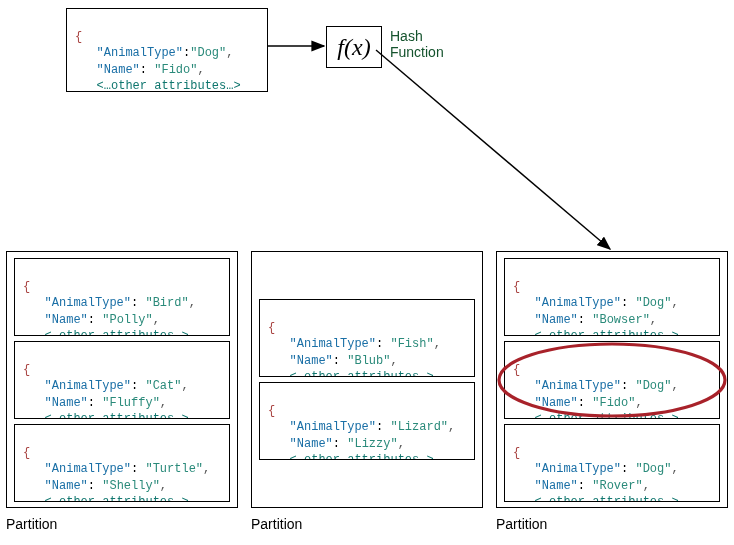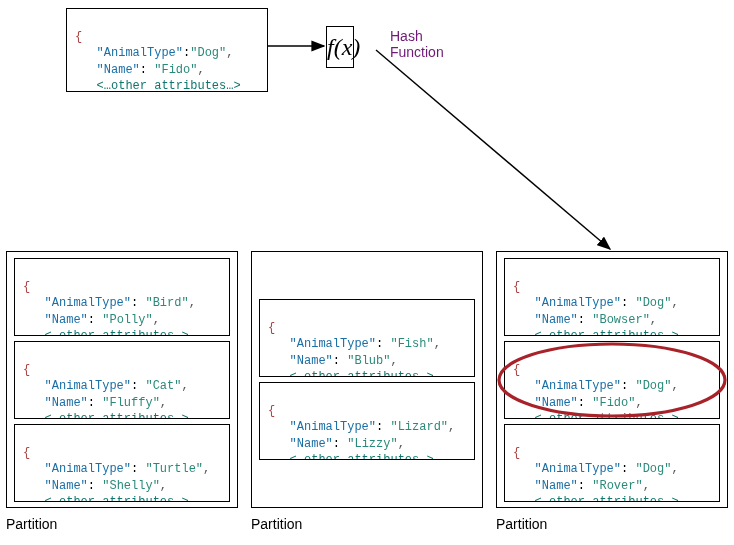--- a/index.html
+++ b/index.html
@@ -33,21 +33,21 @@
   }
   .brace { color: #a94442; }
   .json-key   { color: #1a6fa6; } 
   .json-colon { color: #000;    }
   .json-str   { color: #2a8a7a; } 
   .json-punc  { color: #555;    }
   .json-other { color: #0f766e; } 
   .label {
     position: absolute;
     font-size: 14px;
-    color: #701a75;
+    color: #14532d;
   }
   .fx-box {
     position: absolute;
     border: 1px solid #000;
     background: #fff;
     box-sizing: border-box;
     font-family: "Georgia", "Times New Roman", serif;
     font-style: italic;
     font-size: 24px;
     text-align: center;
@@ -68,21 +68,21 @@
 <body>
 
 <div class="json-card" style="left:66px; top:8px; width:202px; height:84px;">
 <span class="brace">{</span>
    <span class="json-key">"AnimalType"</span><span class="json-colon">:</span><span class="json-str">"Dog"</span><span class="json-punc">,</span>
    <span class="json-key">"Name"</span><span class="json-colon">:</span> <span class="json-str">"Fido"</span><span class="json-punc">,</span>
    <span class="json-other">&lt;…other attributes…&gt;</span>
 
 </div>
 
-<div class="fx-box" style="left:326px; top:26px; width:28px; height:42px;">
+<div class="fx-box" style="left:326px; top:26px; width:56px; height:42px;">
   <span>f(x)</span>
 </div>
 
 <div class="label" style="left:390px; top:28px; width:70px; white-space:pre-line;">Hash
 Function</div>
 
 <div class="box" style="left:6px; top:251px; width:232px; height:257px;"></div>
 
 <div class="box" style="left:251px; top:251px; width:232px; height:257px;"></div>
 

